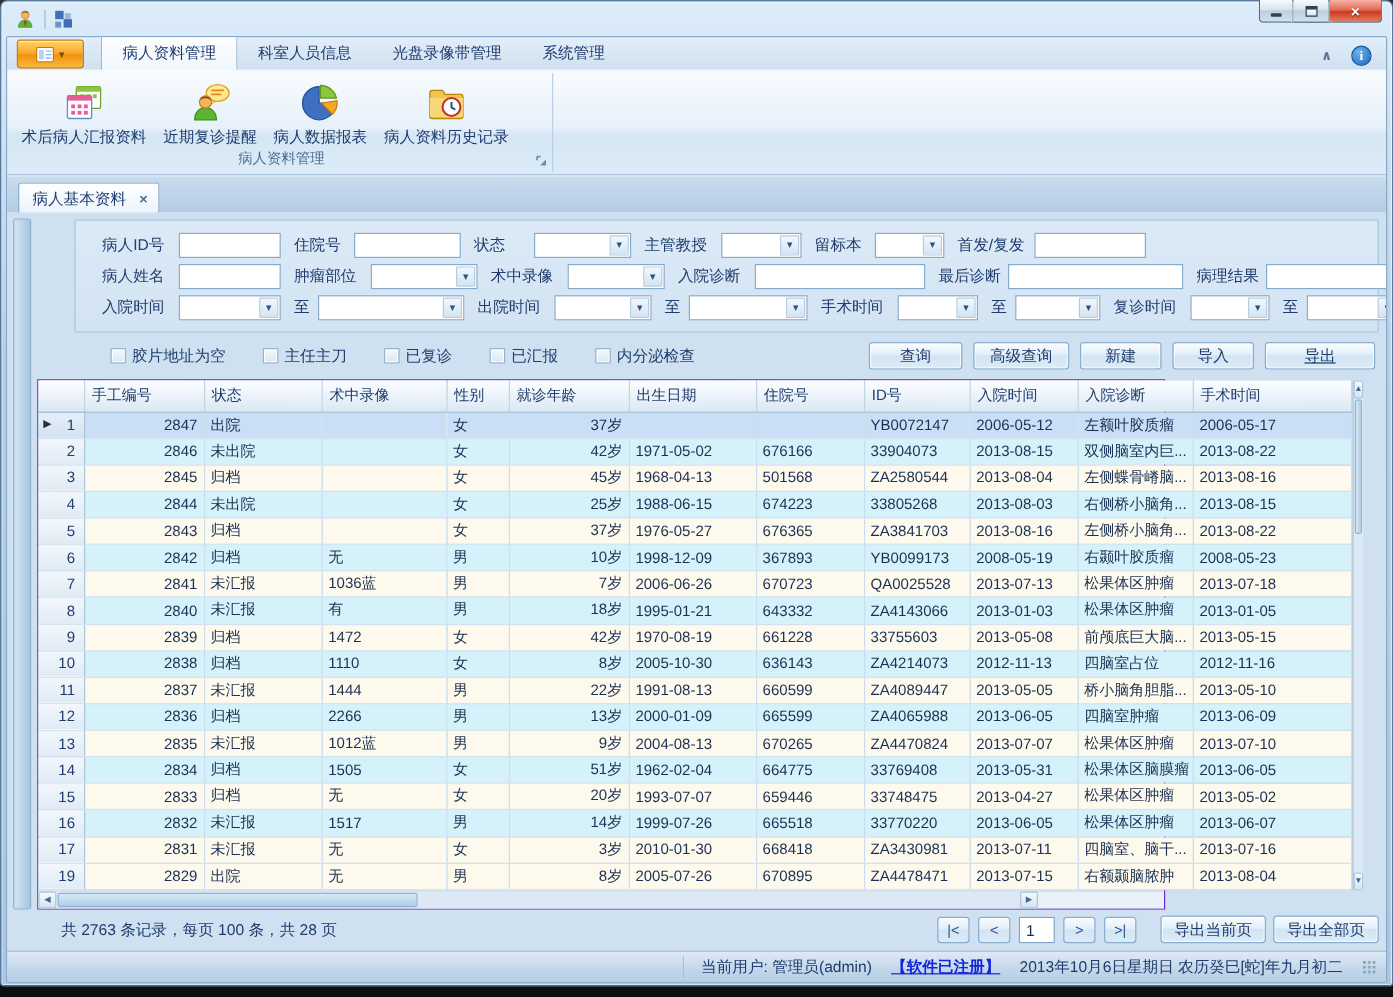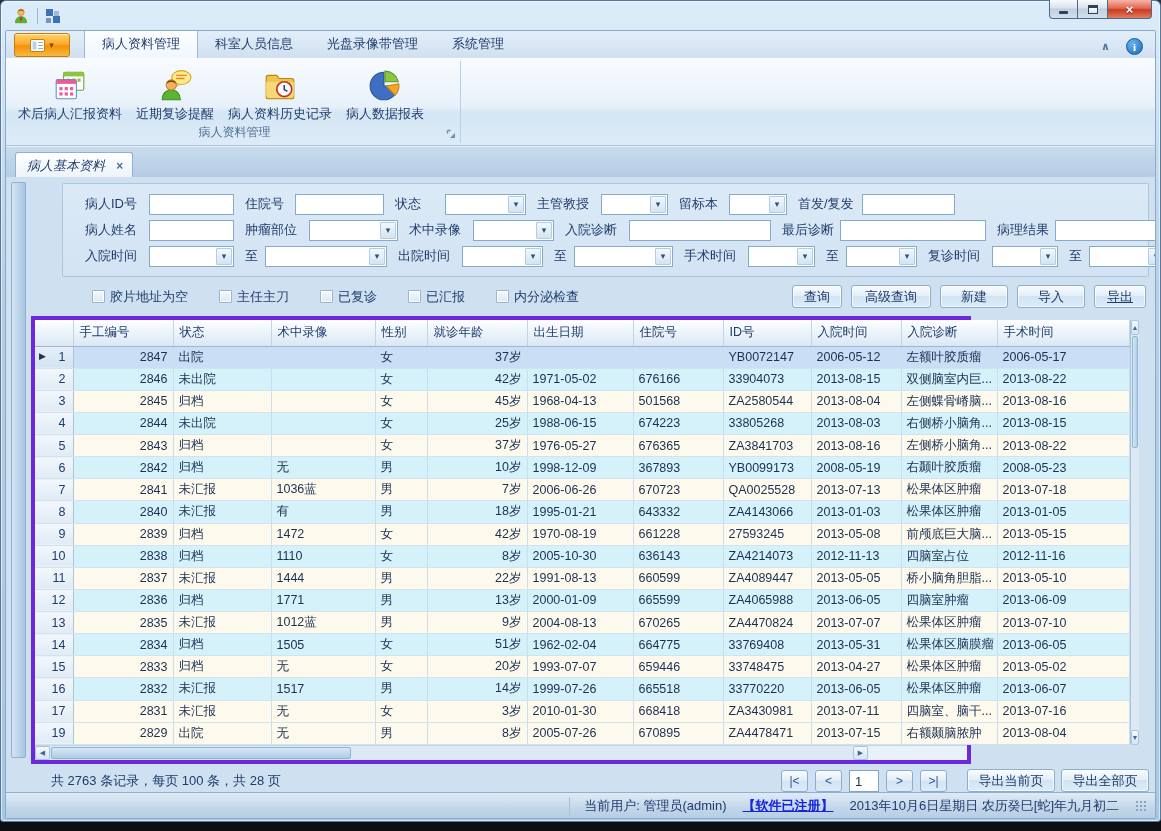--- a/index.html
+++ b/index.html
@@ -31,41 +31,41 @@
   .collapse-glyph{color:#51749c;font-size:11px;font-weight:bold;}
   .info-glyph{width:17px;height:17px;border-radius:50%;background:radial-gradient(circle at 35% 30%,#6db2ea,#1d6ab8);color:#fff;font-size:11px;font-weight:bold;font-family:"Liberation Serif",serif;display:flex;align-items:center;justify-content:center;border:1px solid #1658a0;}
   .ribbon-body{height:88px;background:linear-gradient(#f8fbfe,#e7f1fa 55%,#d5e6f4 62%,#dcebf7);border-top:1px solid #fdfeff;border-bottom:1px solid #a9c4dc;position:relative;}
   .rgroup{position:absolute;left:3px;top:2px;bottom:2px;width:452px;border-right:1px solid #b9d0e4;}
   .rbuttons{display:flex;align-items:flex-start;padding:3px 0 0 2px;}
   .rbtn{display:flex;flex-direction:column;align-items:center;gap:1px;padding:3px 7px;border-radius:3px;font-size:13px;color:#1f3c6d;white-space:nowrap;}
   .rbtn .ricon{height:37px;display:flex;align-items:center;}
   .group-label{position:absolute;left:0;right:0;bottom:2px;text-align:center;font-size:12px;color:#4f6e95;}
   .dlauncher{position:absolute;right:4px;bottom:4px;line-height:0;}
   
-  .tabstrip{height:31px;background:linear-gradient(#c9dcee,#b4cce4);border-top:1px solid #e8f2fb;padding:5px 0 10px 9px;font-style:italic;}
+  .tabstrip{height:31px;background:linear-gradient(#c9dcee,#b4cce4);border-top:1px solid #e8f2fb;padding:5px 0 10px 9px;}
   .doc-tab{display:inline-flex;align-items:center;gap:11px;height:26px;padding:0 9px 0 11px;font-size:13px;color:#1f3c6d;background:linear-gradient(#ffffff,#ebf3fb);border:1px solid #8fb0cf;border-bottom:none;border-radius:3px 3px 0 0;}
   .dtclose{color:#4a6f96;font-size:12px;font-weight:bold;}
   
   .content{position:relative;background:#cfe0f0;padding:6px 6px 0 25px;height:615px;}
   .left-strip{position:absolute;left:5px;top:5px;width:15px;height:576px;border:1px solid #8fb0cf;border-radius:2px;background:linear-gradient(90deg,#d4e5f4,#a7c6e1);}
   .filter-panel{margin-left:31px;background:linear-gradient(#dceaf7,#d3e3f3);border:1px solid #abc7de;border-radius:2px;padding:7px 8px 7px 22px;}
   .frow{display:flex;align-items:center;height:26px;}
   .fgroup{display:flex;align-items:center;margin-right:11px;}
   .flabel{font-size:13px;color:#1f3c6d;white-space:nowrap;flex:none;}
   .finput,.fcombo{height:21px;background:#fff;border:1px solid #86aac9;flex:none;margin-left:6px;}
   .fcombo{position:relative;}
   .carr{position:absolute;right:1px;top:1px;bottom:1px;width:16px;display:flex;align-items:center;justify-content:center;font-size:9px;color:#2d537c;background:linear-gradient(#f2f8fd,#d3e4f2);border:1px solid #b3cce2;border-radius:1px;}
   .tool-row{display:flex;align-items:center;margin-top:6px;height:27px;padding-left:31px;}
   .chkrow{display:flex;gap:31px;align-items:center;padding-left:30px;}
   .chk{display:flex;align-items:center;gap:5px;font-size:13px;color:#1f3c6d;}
   .chkbox{width:13px;height:13px;border:1px solid #9ab4cc;background:linear-gradient(#f4f9fd,#dae8f3);border-radius:1px;box-shadow:inset 0 0 0 1px #fff;flex:none;}
   .actions{margin-left:auto;display:flex;gap:9px;padding-right:3px;}
   .abtn{height:23px;border:1px solid #89aed2;border-radius:3px;background:linear-gradient(#fafcfe,#e3eef8 45%,#d2e4f3 50%,#dcebf7);font-size:13px;color:#1f3c6d;font-family:inherit;box-shadow:inset 0 0 0 1px rgba(255,255,255,.7);}
   
-  .grid-wrap{margin-top:6px;border:4px solid #6d28d9;background:#e9f1f8;width:940px;}
+  .grid-wrap{margin-top:6px;border:1px solid #6d28d9;background:#e9f1f8;width:940px;}
   .grid-main{display:flex;}
   table{border-collapse:collapse;table-layout:fixed;width:1094px;font-size:12.5px;}
   th{height:26px;font-weight:normal;text-align:left;padding:0 4px 0 6px;color:#1f3c6d;background:linear-gradient(#fdfeff,#eaf2fa 55%,#d9e7f3);border-right:1px solid #c3d5e5;border-bottom:1px solid #9db8d2;overflow:hidden;white-space:nowrap;}
   td{height:21px;padding:0 5px;border-right:1px solid #cbdeed;border-bottom:1px solid #d2e3ef;overflow:hidden;white-space:nowrap;color:#1b3054;}
   tr.odd td{background:#fdf9ec;}
   tr.even td{background:#d5f1f9;}
   tr.sel td{background:#cadef5;}
   td.rowno{background:linear-gradient(#f2f7fc,#e0ebf4) !important;border-right:1px solid #aac4da;color:#1f3c6d;text-align:right;padding-right:7px;position:relative;}
   tr.sel td.rowno{background:linear-gradient(#e6eff9,#d3e3f1) !important;}
   .rowind{position:absolute;left:4px;top:4px;font-size:9px;color:#26303c;}
@@ -193,37 +193,37 @@
                     <path d="M4 29c0-6 3.8-9.5 8.5-9.5S21 23 21 29z" fill="#5cb531" stroke="#3d8c1e"></path>
                     <circle cx="12.5" cy="15" r="4.8" fill="#f5b35c" stroke="#c77f28"></circle>
                     <path d="M8 13.8a4.8 4.8 0 0 1 9 0c-1.5-1.1-3-1.6-4.5-1.6s-3 .5-4.5 1.6z" fill="#7a4a1e"></path>
                   </svg>
                 </span>
                 <span class="rlabel">近期复诊提醒</span>
               </div>
               <div class="rbtn">
                 <span class="ricon">
                   <svg width="34" height="34" viewBox="0 0 32 32">
+                    <path d="M15 3A13 13 0 1 0 28 16l-13 0z" fill="#3f6fc2" stroke="#2b4f95"></path>
+                    <path d="M16 2a13 13 0 0 1 12.6 10H16z" fill="#8cc63f" stroke="#5f9323"></path>
+                    <path d="M29 14a13 13 0 0 1-3.4 10.6L17 16z" fill="#f5a623" stroke="#c77f17"></path>
+                  </svg>
+                </span>
+                <span class="rlabel">病人数据报表</span>
+              </div>
+              <div class="rbtn">
+                <span class="ricon">
+                  <svg width="34" height="34" viewBox="0 0 32 32">
                     <path d="M3 8a2 2 0 0 1 2-2h8l2 3h12a2 2 0 0 1 2 2v15a2 2 0 0 1-2 2H5a2 2 0 0 1-2-2z" fill="#efc54f" stroke="#b8860b"></path>
                     <path d="M3 12h26v13a2 2 0 0 1-2 2H5a2 2 0 0 1-2-2z" fill="#f7d876"></path>
                     <circle cx="20" cy="19" r="7" fill="#fdfdfd" stroke="#c03427" stroke-width="1.6"></circle>
                     <path d="M20 15v4.3l3 1.8" stroke="#2b4a76" stroke-width="1.5" fill="none"></path>
                   </svg>
                 </span>
                 <span class="rlabel">病人资料历史记录</span>
-              </div>
-              <div class="rbtn">
-                <span class="ricon">
-                  <svg width="34" height="34" viewBox="0 0 32 32">
-                    <path d="M15 3A13 13 0 1 0 28 16l-13 0z" fill="#3f6fc2" stroke="#2b4f95"></path>
-                    <path d="M16 2a13 13 0 0 1 12.6 10H16z" fill="#8cc63f" stroke="#5f9323"></path>
-                    <path d="M29 14a13 13 0 0 1-3.4 10.6L17 16z" fill="#f5a623" stroke="#c77f17"></path>
-                  </svg>
-                </span>
-                <span class="rlabel">病人数据报表</span>
               </div>
             </div>
           <div class="group-label">病人资料管理</div>
           <span class="dlauncher" id="dlauncher"><svg width="10" height="10" viewBox="0 0 10 10">
                 <path d="M1.5 1.5h3M1.5 1.5v3" stroke="#6e8cab" stroke-width="1.4" fill="none"></path>
                 <path d="M9 4v5H4z" fill="#6e8cab"></path>
               </svg></span>
         </div>
       </div>
 
@@ -369,25 +369,25 @@
               <label class="chk">
                 <span class="chkbox"></span>
                 <span class="chklabel">已汇报</span>
               </label>
               <label class="chk">
                 <span class="chkbox"></span>
                 <span class="chklabel">内分泌检查</span>
               </label>
             </div>
           <div class="actions" id="action-buttons">
-              <button class="abtn" style="width: 50px;">查询</button>
+              <button class="abtn" style="width: 78px;">查询</button>
               <button class="abtn" style="width: 80px;">高级查询</button>
               <button class="abtn" style="width: 68px;">新建</button>
               <button class="abtn" style="width: 68px;">导入</button>
-              <button class="abtn" style="width: 52px; text-decoration: underline;">导出</button>
+              <button class="abtn" style="width: 92px; text-decoration: underline;">导出</button>
             </div>
         </div>
 
         <div class="grid-wrap">
           <div class="grid-main">
             <table id="grid-table">
                 <colgroup>
                   <col style="width: 38px;">
                   <col style="width: 100px;">
                   <col style="width: 98px;">
@@ -532,21 +532,21 @@
                   </tr>
                   <tr class="odd">
                     <td class="rowno">9</td>
                     <td class="ar">2839</td>
                     <td>归档</td>
                     <td>1472</td>
                     <td>女</td>
                     <td class="ar">42岁</td>
                     <td>1970-08-19</td>
                     <td>661228</td>
-                    <td>27593245</td>
+                    <td>33755603</td>
                     <td>2013-05-08</td>
                     <td>前颅底巨大脑...</td>
                     <td>2013-05-15</td>
                   </tr>
                   <tr class="even">
                     <td class="rowno">10</td>
                     <td class="ar">2838</td>
                     <td>归档</td>
                     <td>1110</td>
                     <td>女</td>
@@ -569,21 +569,21 @@
                     <td>660599</td>
                     <td>ZA4089447</td>
                     <td>2013-05-05</td>
                     <td>桥小脑角胆脂...</td>
                     <td>2013-05-10</td>
                   </tr>
                   <tr class="even">
                     <td class="rowno">12</td>
                     <td class="ar">2836</td>
                     <td>归档</td>
-                    <td>1771</td>
+                    <td>2266</td>
                     <td>男</td>
                     <td class="ar">13岁</td>
                     <td>2000-01-09</td>
                     <td>665599</td>
                     <td>ZA4065988</td>
                     <td>2013-06-05</td>
                     <td>四脑室肿瘤</td>
                     <td>2013-06-09</td>
                   </tr>
                   <tr class="odd">

